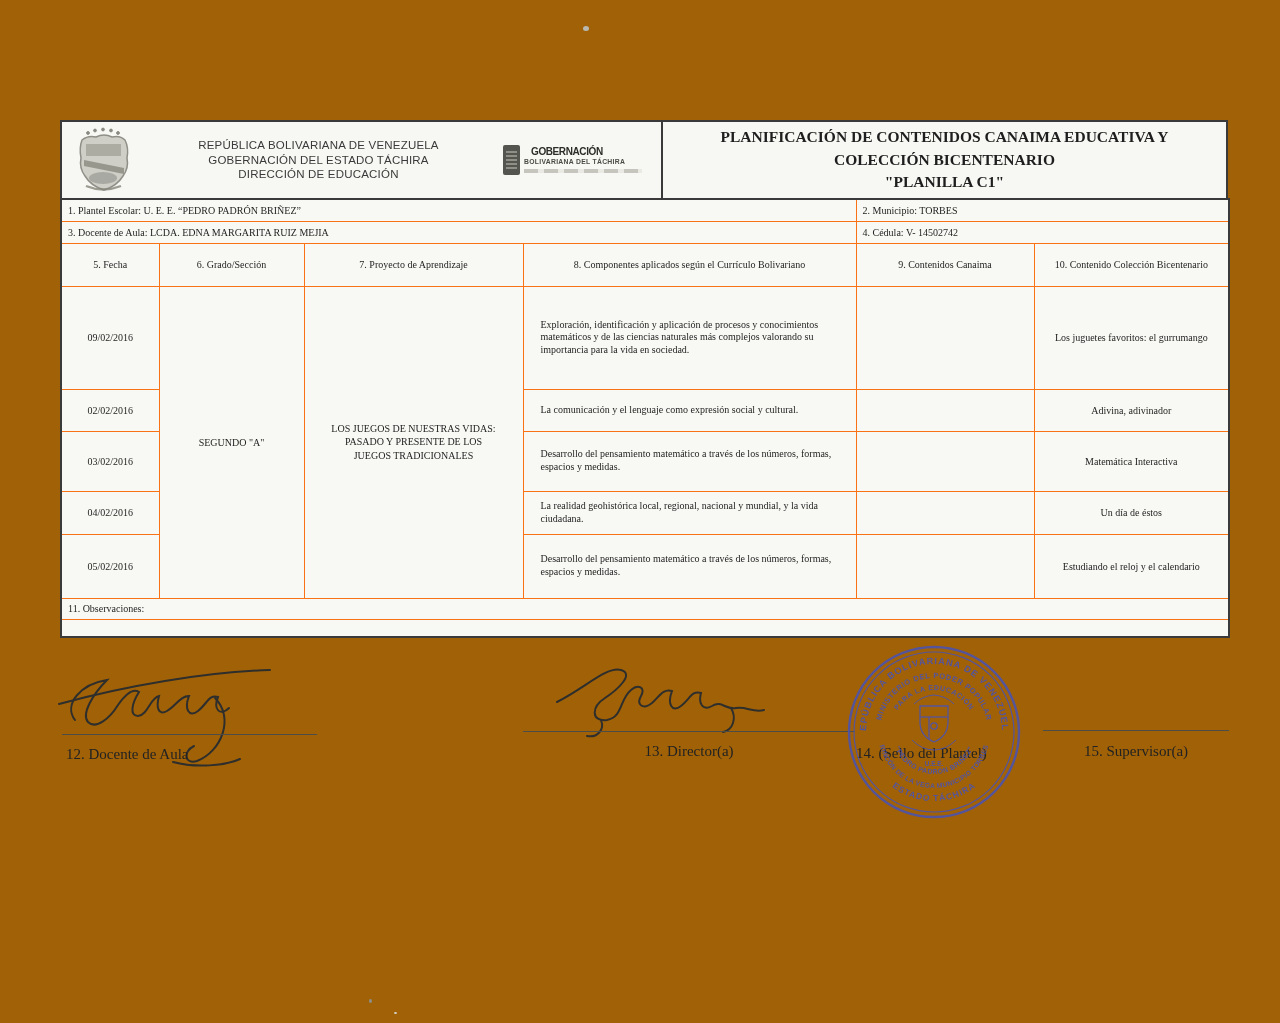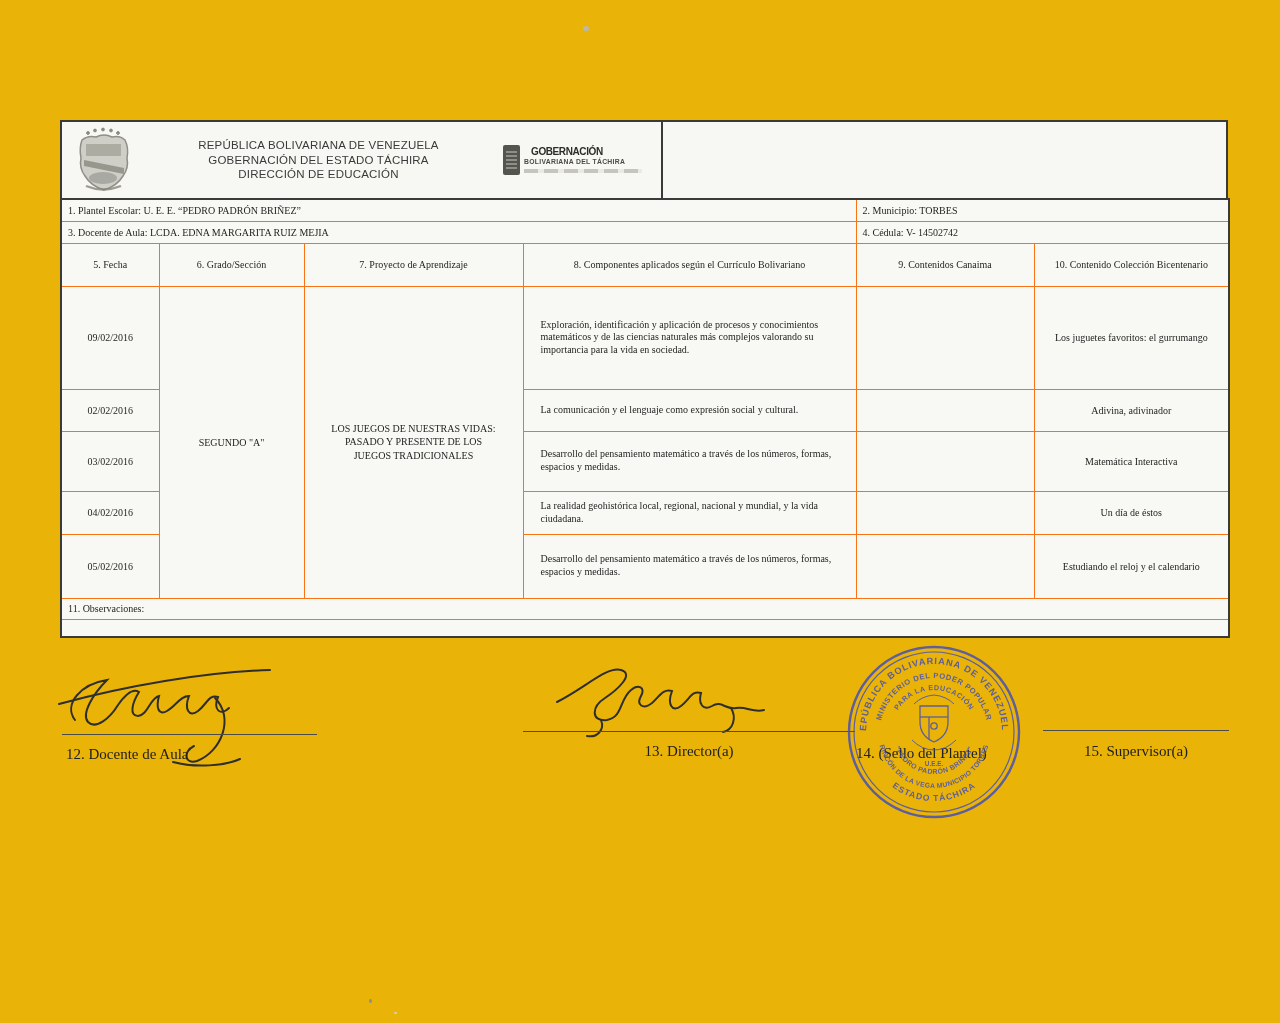--- a/index.html
+++ b/index.html
@@ -4,21 +4,21 @@
 <style>
   * { margin:0; padding:0; box-sizing:border-box; }
   html,body { width:1280px; height:1023px; }
   body {
     font-family:"Liberation Serif","DejaVu Serif",serif;
     background:#f6f6f2;
     color:#1e1e1e;
     position:relative;
     overflow:hidden;
   }
-  .page { position:absolute; inset:0; background:#eab308; }
+  .page { position:absolute; inset:0; background:#a16207; }
   .speck { position:absolute; border-radius:50%; }
   .speck-top { left:583px; top:26px; width:6px; height:5px; background:#b9b9b2; }
   .speck-bottom1 { left:369px; top:999px; width:3px; height:4px; background:#8e8e88; }
   .speck-bottom2 { left:394px; top:1012px; width:3px; height:2px; background:#d2d2cb; }
 
   .form { position:absolute; left:60px; top:120px; width:1168px; }
 
   
   .header-row { display:flex; border:2px solid #3a3a3a; border-bottom:none; height:78px; background:#f7f7f3; }
   .header-left { width:601px; display:flex; align-items:center; border-right:2px solid #3a3a3a; padding:4px 6px 4px 12px; }
@@ -86,20 +86,25 @@
         </div>
         <div class="gob-logo">
           <div class="gob-emblem"></div>
           <div class="gob-texts">
             <div class="gob-name">GOBERNACIÓN</div>
             <div class="gob-sub">BOLIVARIANA DEL TÁCHIRA</div>
             <div class="gob-tagline"></div>
           </div>
         </div>
       </div>
+      <div class="header-title">
+        <span>PLANIFICACIÓN DE CONTENIDOS CANAIMA EDUCATIVA Y</span>
+        <span>COLECCIÓN BICENTENARIO</span>
+        <span>"PLANILLA C1"</span>
+      </div>
     </div>
 
     <table class="main">
       <colgroup>
         <col style="width:98px">
           <col style="width:145px">
           <col style="width:219px">
         <col style="width:333px">
           <col style="width:178px">
           <col style="width:195px">

